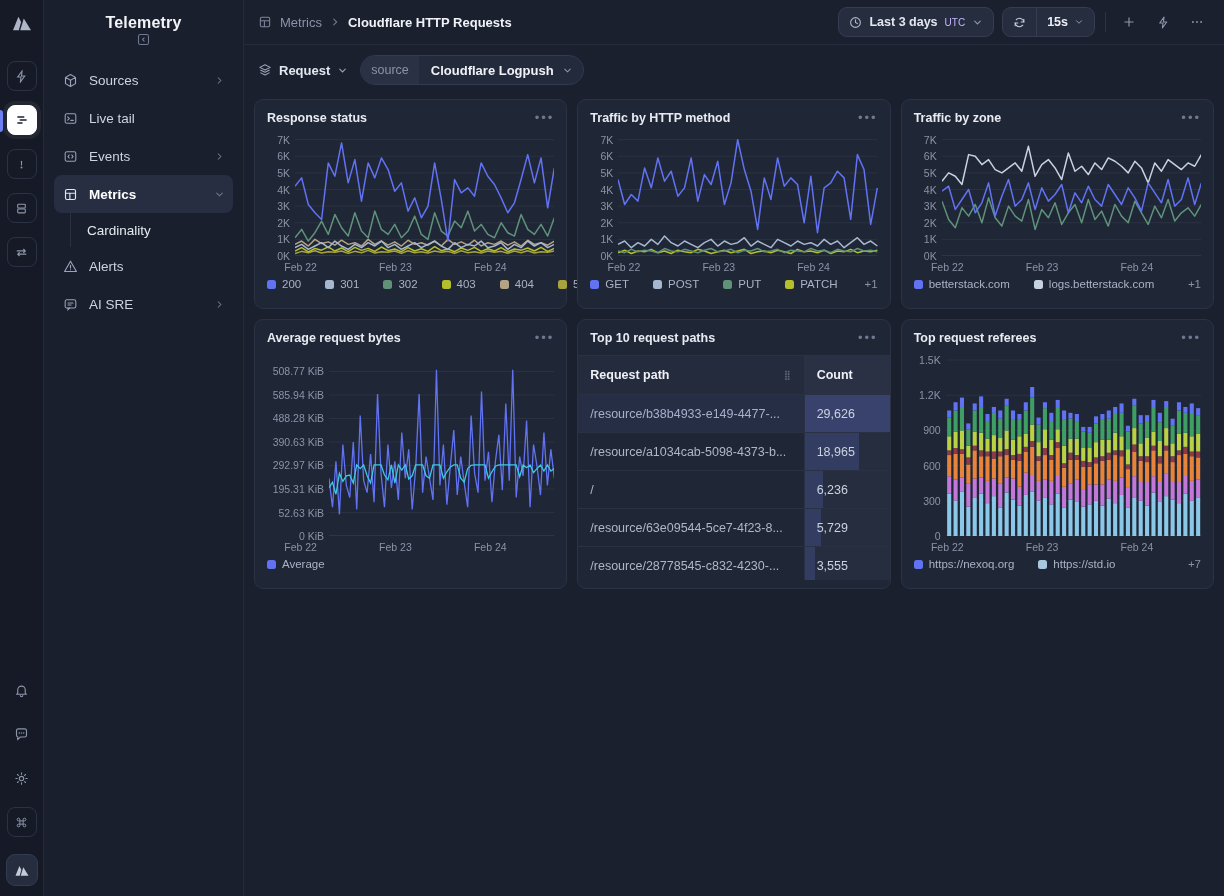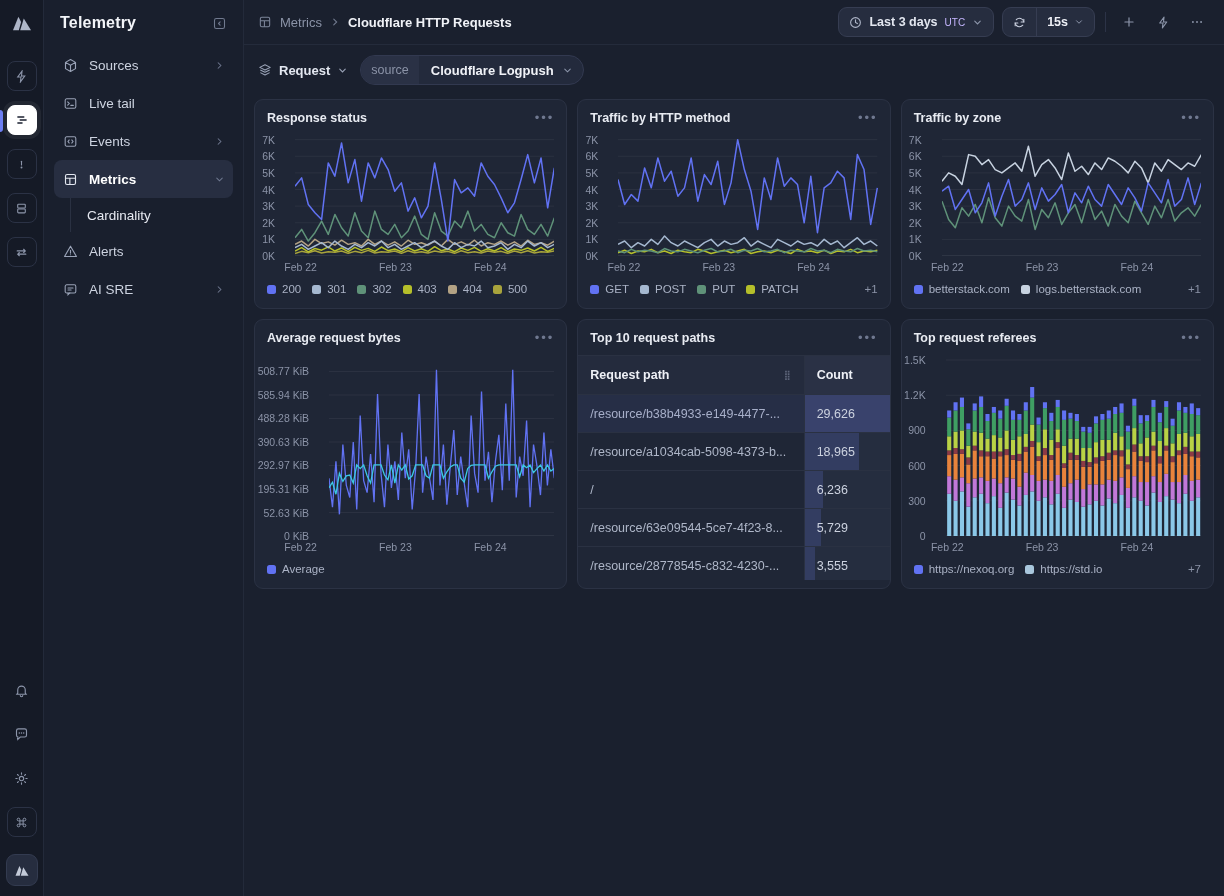--- a/index.html
+++ b/index.html
@@ -23,21 +23,21 @@
   .rail-btn.active:before { content:""; position:absolute; left:-8px; top:4px; width:3px; height:22px;
                             background:#6d7ff2; border-radius:0 3px 3px 0; }
   .rail-btn.plain { border:none; }
   .rail .spacer { flex:1; }
   .rail-avatar { width:32px; height:32px; border-radius:9px; background:#262d3f; border:1px solid #333b50;
                  display:flex; align-items:center; justify-content:center; color:#c3cad8; margin-top:10px; cursor:pointer;}
 
   
   .sidebar { width:200px; background:#191f2d; border-right:1px solid #232a3a; flex-shrink:0;
              display:flex; flex-direction:column; padding:12px 10px; }
-  .sb-head { display:flex; align-items:center; justify-content:space-between; padding:2px 6px 14px; }
+  .sb-head { display:flex; align-items:center; justify-content:space-between; padding:2px 6px 14px;flex-direction:column; }
   .sb-title { font-size:16px; font-weight:700; color:#f2f4f8; letter-spacing:.2px; }
   .collapse-btn { color:#717a8f; cursor:pointer; display:flex; }
   .nav-item { display:flex; align-items:center; gap:10px; height:38px; padding:0 8px; border-radius:8px;
               color:#cdd3e0; cursor:pointer; font-size:13.5px; }
   .nav-item.active { background:#272e41; color:#fff; font-weight:600; }
   .nav-item .ni-icon { color:#9aa3b7; display:flex; width:17px; justify-content:center;}
   .nav-item.active .ni-icon { color:#e3e7f0; }
   .nav-item .grow { flex:1; }
   .nav-item .chev { color:#6f7890; display:flex; }
   .nav-sub { display:flex; align-items:center; height:34px; margin-left:16px; padding-left:16px;
@@ -83,26 +83,26 @@
   
   .content { flex:1; padding:10px 10px; overflow:auto; }
   .grid { display:grid; grid-template-columns:repeat(3,1fr); grid-template-rows:210px 270px; gap:10px; }
   .card { background:#1f2636; border:1px solid #2b3244; border-radius:9px; padding:11px 12px 8px;
           display:flex; flex-direction:column; min-width:0; }
   .card-head { display:flex; align-items:center; justify-content:space-between; margin-bottom:4px;}
   .card-title { font-size:12.5px; font-weight:700; color:#e8ebf2; }
   .dots { color:#6f7890; letter-spacing:2px; font-size:13px; cursor:pointer; line-height:8px;}
   .chart-wrap { flex:1; display:flex; min-height:0; margin-top:4px;}
   .yaxis { position:relative; flex-shrink:0; }
-  .yaxis span { position:absolute; right:20px; transform:translateY(50%); font-size:10.5px; color:#8b93a7; white-space:nowrap;}
+  .yaxis span { position:absolute; right:5px; transform:translateY(50%); font-size:10.5px; color:#8b93a7; white-space:nowrap;}
   .plot { position:relative; flex:1; min-width:0;}
   .plot svg { position:absolute; inset:0; width:100%; height:100%; }
   .xlabels { position:relative; height:17px; margin-top:3px; flex-shrink:0;}
   .xlabels span { position:absolute; top:2px; font-size:10.5px; color:#8b93a7; }
-  .legend { display:flex; align-items:center; gap:11px; height:22px; margin-top:2px; flex-shrink:0;}
+  .legend { display:flex; align-items:flex-start; gap:24px; height:22px; margin-top:2px; flex-shrink:0;}
   .lg-item { display:flex; align-items:center; gap:6px; cursor:pointer;}
   .lg-chip { width:9px; height:9px; border-radius:2.5px; }
   .lg-label { font-size:11.5px; color:#aab2c5; }
   .lg-more { margin-left:auto; font-size:11.5px; color:#8b93a7; }
 
   
   .tbl { flex:1; display:flex; flex-direction:column; margin:6px -12px 0; overflow:hidden;}
   .trow { display:flex; align-items:stretch; border-bottom:1px solid #2a3142; position:relative;}
   .trow.head { background:#242b3d; border-top:1px solid #2a3142;}
   .tc-path { flex:1; display:flex; align-items:center; padding:0 12px; min-width:0; height:37px;

